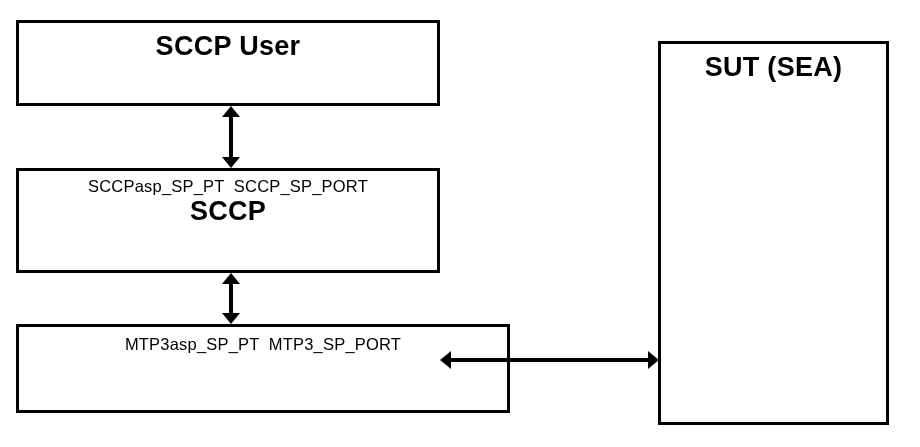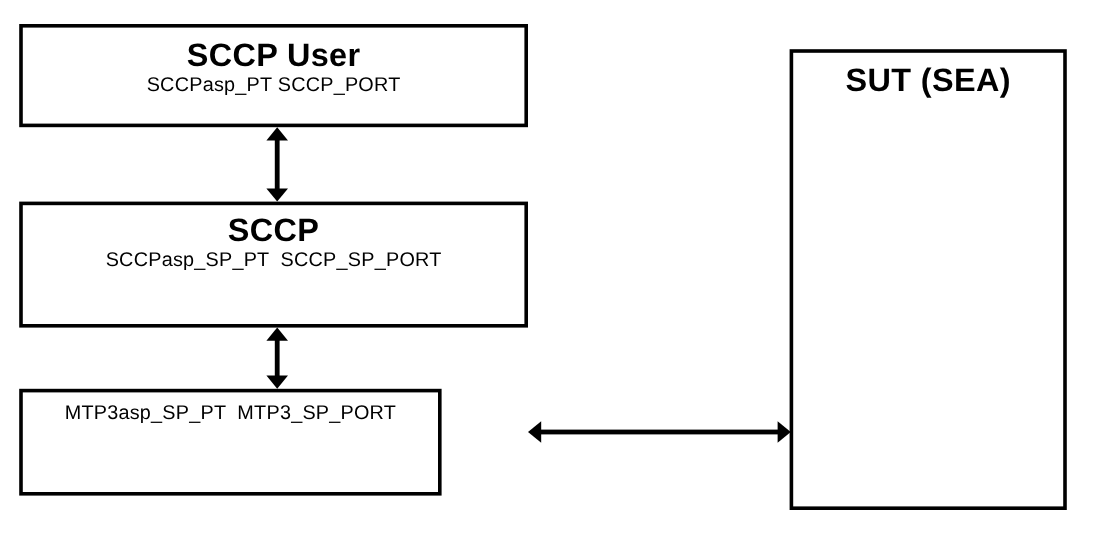--- a/index.html
+++ b/index.html
@@ -40,21 +40,21 @@
   }
   .line.plain {
     font-weight: normal;
     font-size: 16.5px;
     letter-spacing: 0.2px;
   }
 
   
   #box-sccp-user   { left: 16px;  top: 20px;  width: 424px; height: 86px; }
   #box-sccp        { left: 16px;  top: 168px; width: 424px; height: 105px; }
-  #box-system-mtp3 { left: 16px;  top: 324px; width: 352px; height: 89px; }
+  #box-system-mtp3 { left: 16px;  top: 324px; width: 494px; height: 89px; }
   #box-sut         { left: 658px; top: 41px;  width: 231px; height: 384px; }
 
   #box-sccp-user .box-inner   { top: 8px; }
   #box-sccp .box-inner        { top: 6px; }
   #box-system-mtp3 .box-inner { top: 8px; }
   #box-sut .box-inner         { top: 8px; }
 
   
   .arrow-v {
     position: absolute;
@@ -125,28 +125,27 @@
   #arrow-mtp3-sut    { left: 440px; top: 351px; width: 219px; }
 </style>
 </head>
 <body>
 
 <div id="canvas">
 
   <div class="box" id="box-sccp-user">
     <div class="box-inner">
       <span class="line bold">SCCP User</span>
-      <span class="line plain">SCCPasp_PT SCCP_PORT</span>
     </div>
   </div>
 
   <div class="box" id="box-sccp">
     <div class="box-inner">
+      <span class="line plain">SCCPasp_SP_PT  SCCP_SP_PORT</span>
       <span class="line bold">SCCP</span>
-      <span class="line plain">SCCPasp_SP_PT  SCCP_SP_PORT</span>
     </div>
   </div>
 
   <div class="box" id="box-system-mtp3">
     <div class="box-inner">
       <span class="line plain">MTP3asp_SP_PT  MTP3_SP_PORT</span>
     </div>
   </div>
 
   <div class="box" id="box-sut">

